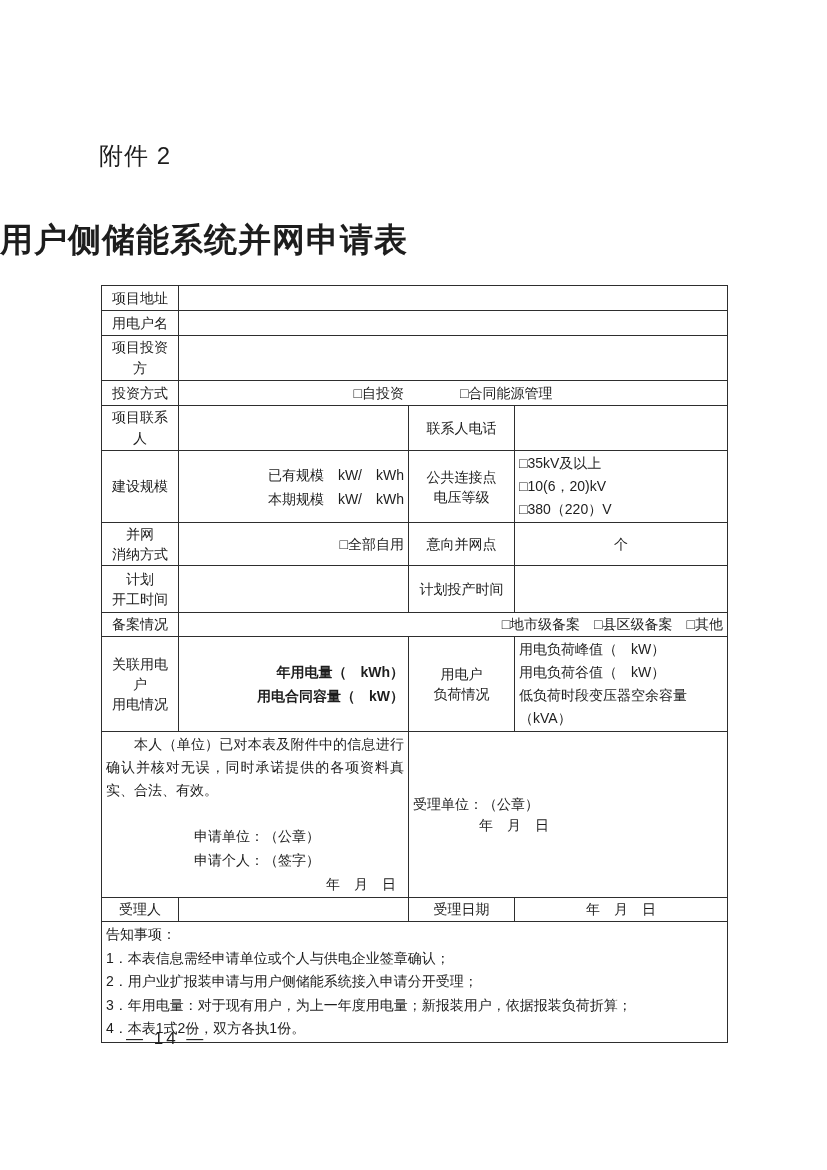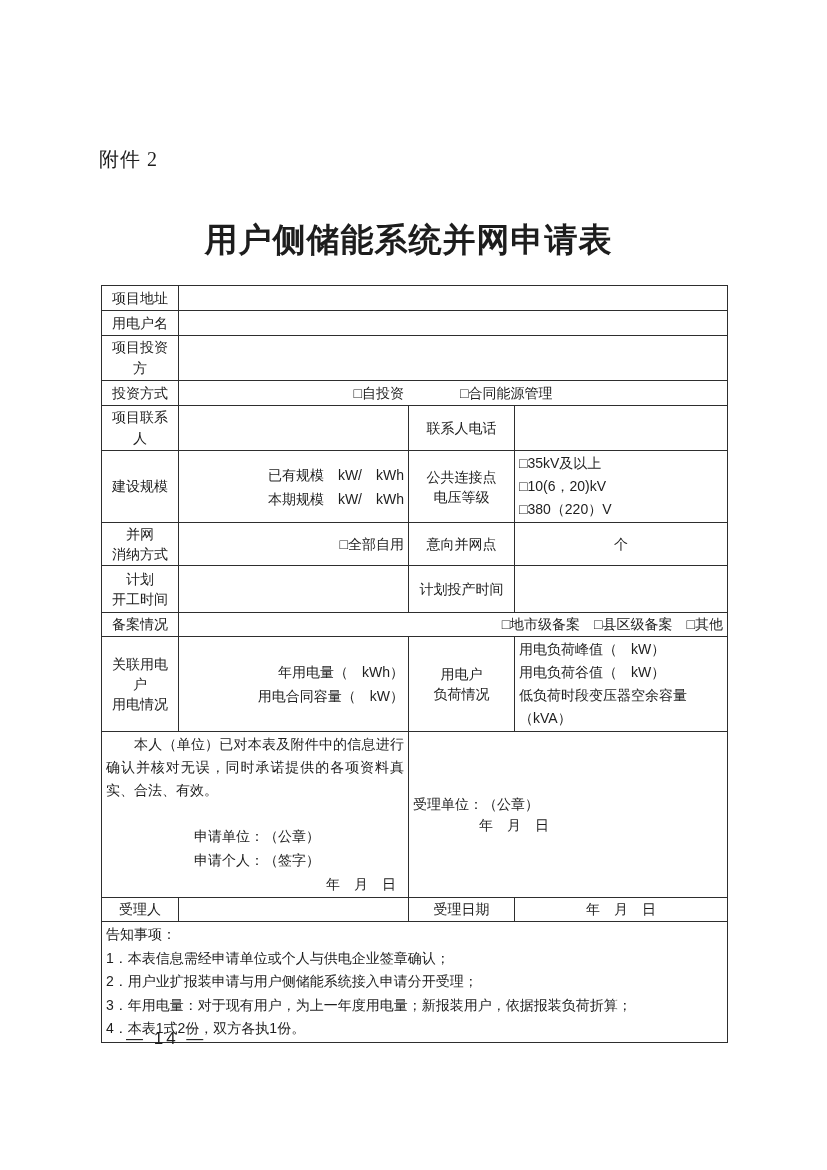--- a/index.html
+++ b/index.html
@@ -5,26 +5,26 @@
   html, body { margin:0; padding:0; background:#ffffff; }
   .page {
     position:relative;
     width:827px; height:1170px;
     background:#ffffff;
     font-family:"Liberation Sans","DejaVu Sans",sans-serif;
     color:#1d1d1d;
     overflow:hidden;
   }
   .attachment {
-    position:absolute; left:99px; top:146px;
-    font-size:20px; letter-spacing:1px;font-family:Liberation Serif, serif;
+    position:absolute; left:99px; top:140px;
+    font-size:24px; letter-spacing:1px;
   }
   .doc-title {
     position:absolute; left:0; right:10px; top:218px;
-    text-align:center;
+    text-align:left;
     font-size:33px; font-weight:bold; letter-spacing:1px;
   }
   table.form-table {
     position:absolute; left:101px; top:285px;
     width:626px;
     border-collapse:collapse; table-layout:fixed;
   }
   .form-table td {
     border:1px solid #2e2e2e;
     font-size:14px;
@@ -45,21 +45,21 @@
   .h-acc  { height:22px; }
   .h-not  { height:119px; }
 
   .center-row { text-align:center;margin-top:48px; }
   .opt-second { margin-left:52px; }
   .pad-left   { text-align:right; padding-left:12px; }
   .scale-cell div { line-height:24px; }
   .voltage-cell { padding-left:8px; }
   .voltage-cell div { line-height:23px; }
   .value-center { text-align:center; }
-  .usage-cell div { line-height:24px; }
+  .usage-cell div { line-height:24px;font-weight:bold; }
   .load-cell { vertical-align:top; padding:4px 8px 2px 10px; }
   .load-cell div, .load-cell { line-height:23px; }
   .load-wrap { display:inline; }
   .decl-cell { vertical-align:top; padding:8px 10px 4px 11px; }
   .decl-text { text-indent:2em; line-height:23px; text-align:justify; }
   .decl-sign { margin-top:22px; margin-left:88px; line-height:24px; }
   .decl-date { text-align:right; padding-right:8px; }
   .accept-cell { vertical-align:bottom; padding:0 0 12px 136px; line-height:24px; }
   .accept-date { margin-left:66px; }
   .notices-cell { vertical-align:top; padding:4px 10px 2px 10px; }

